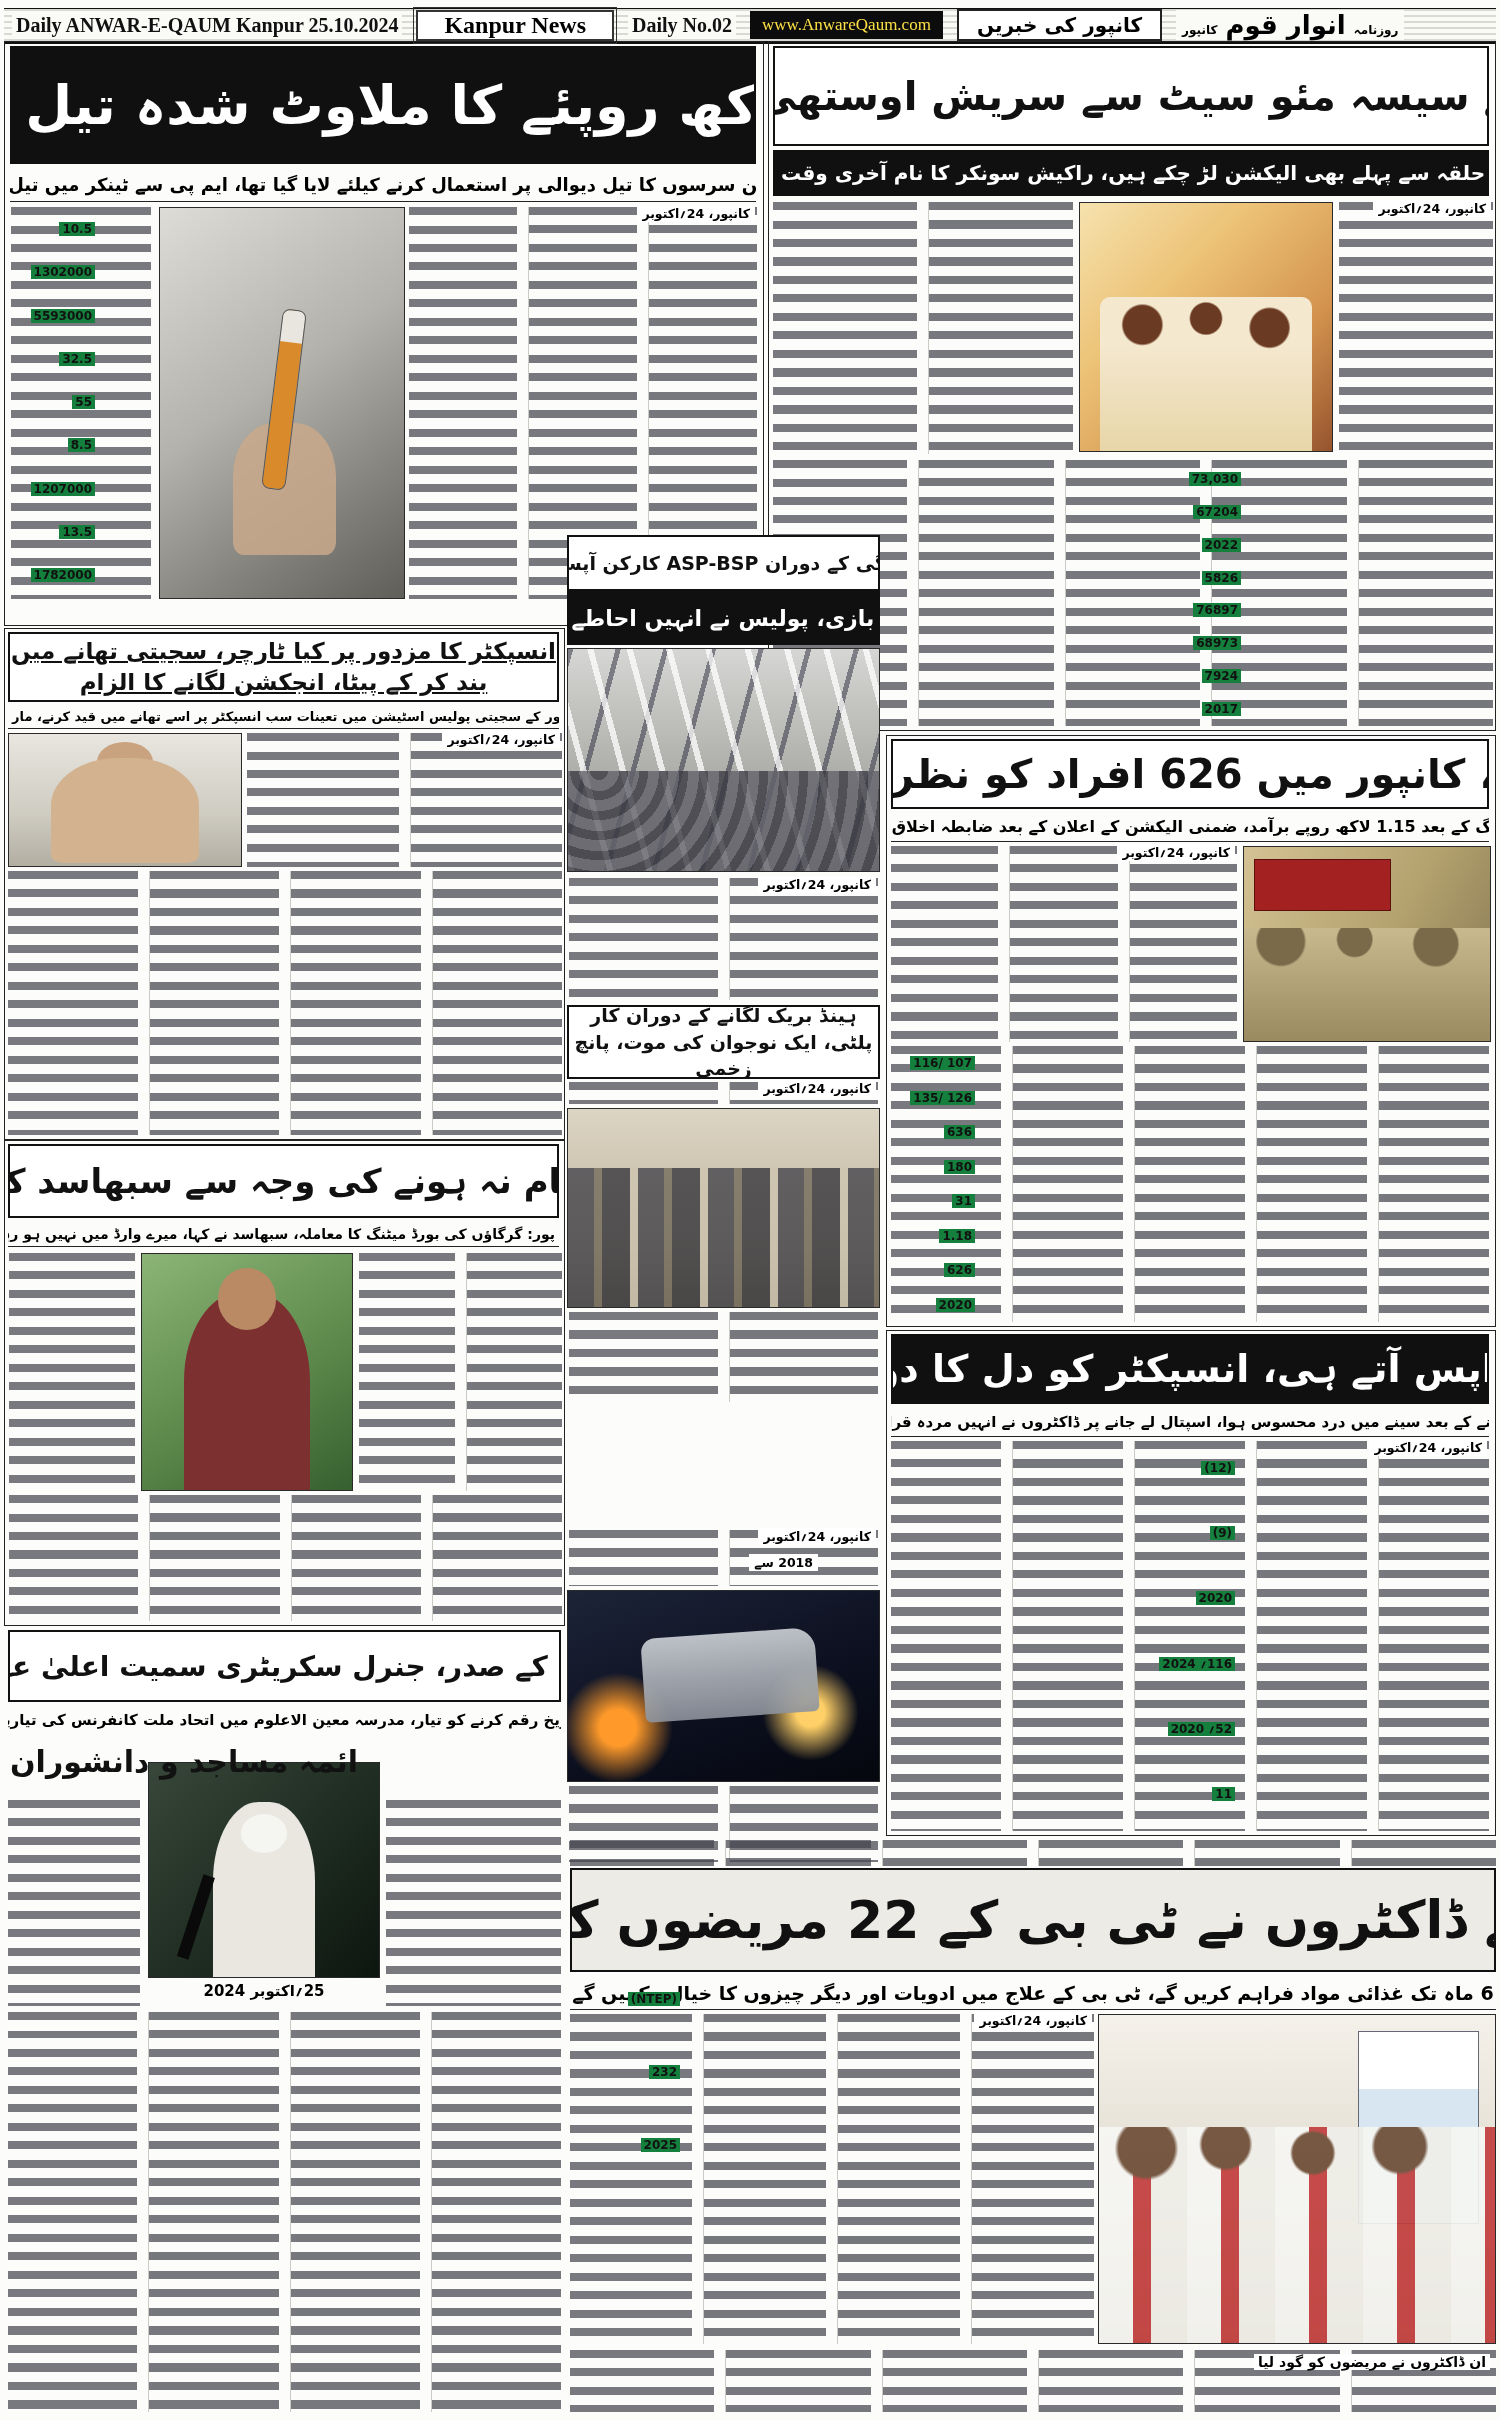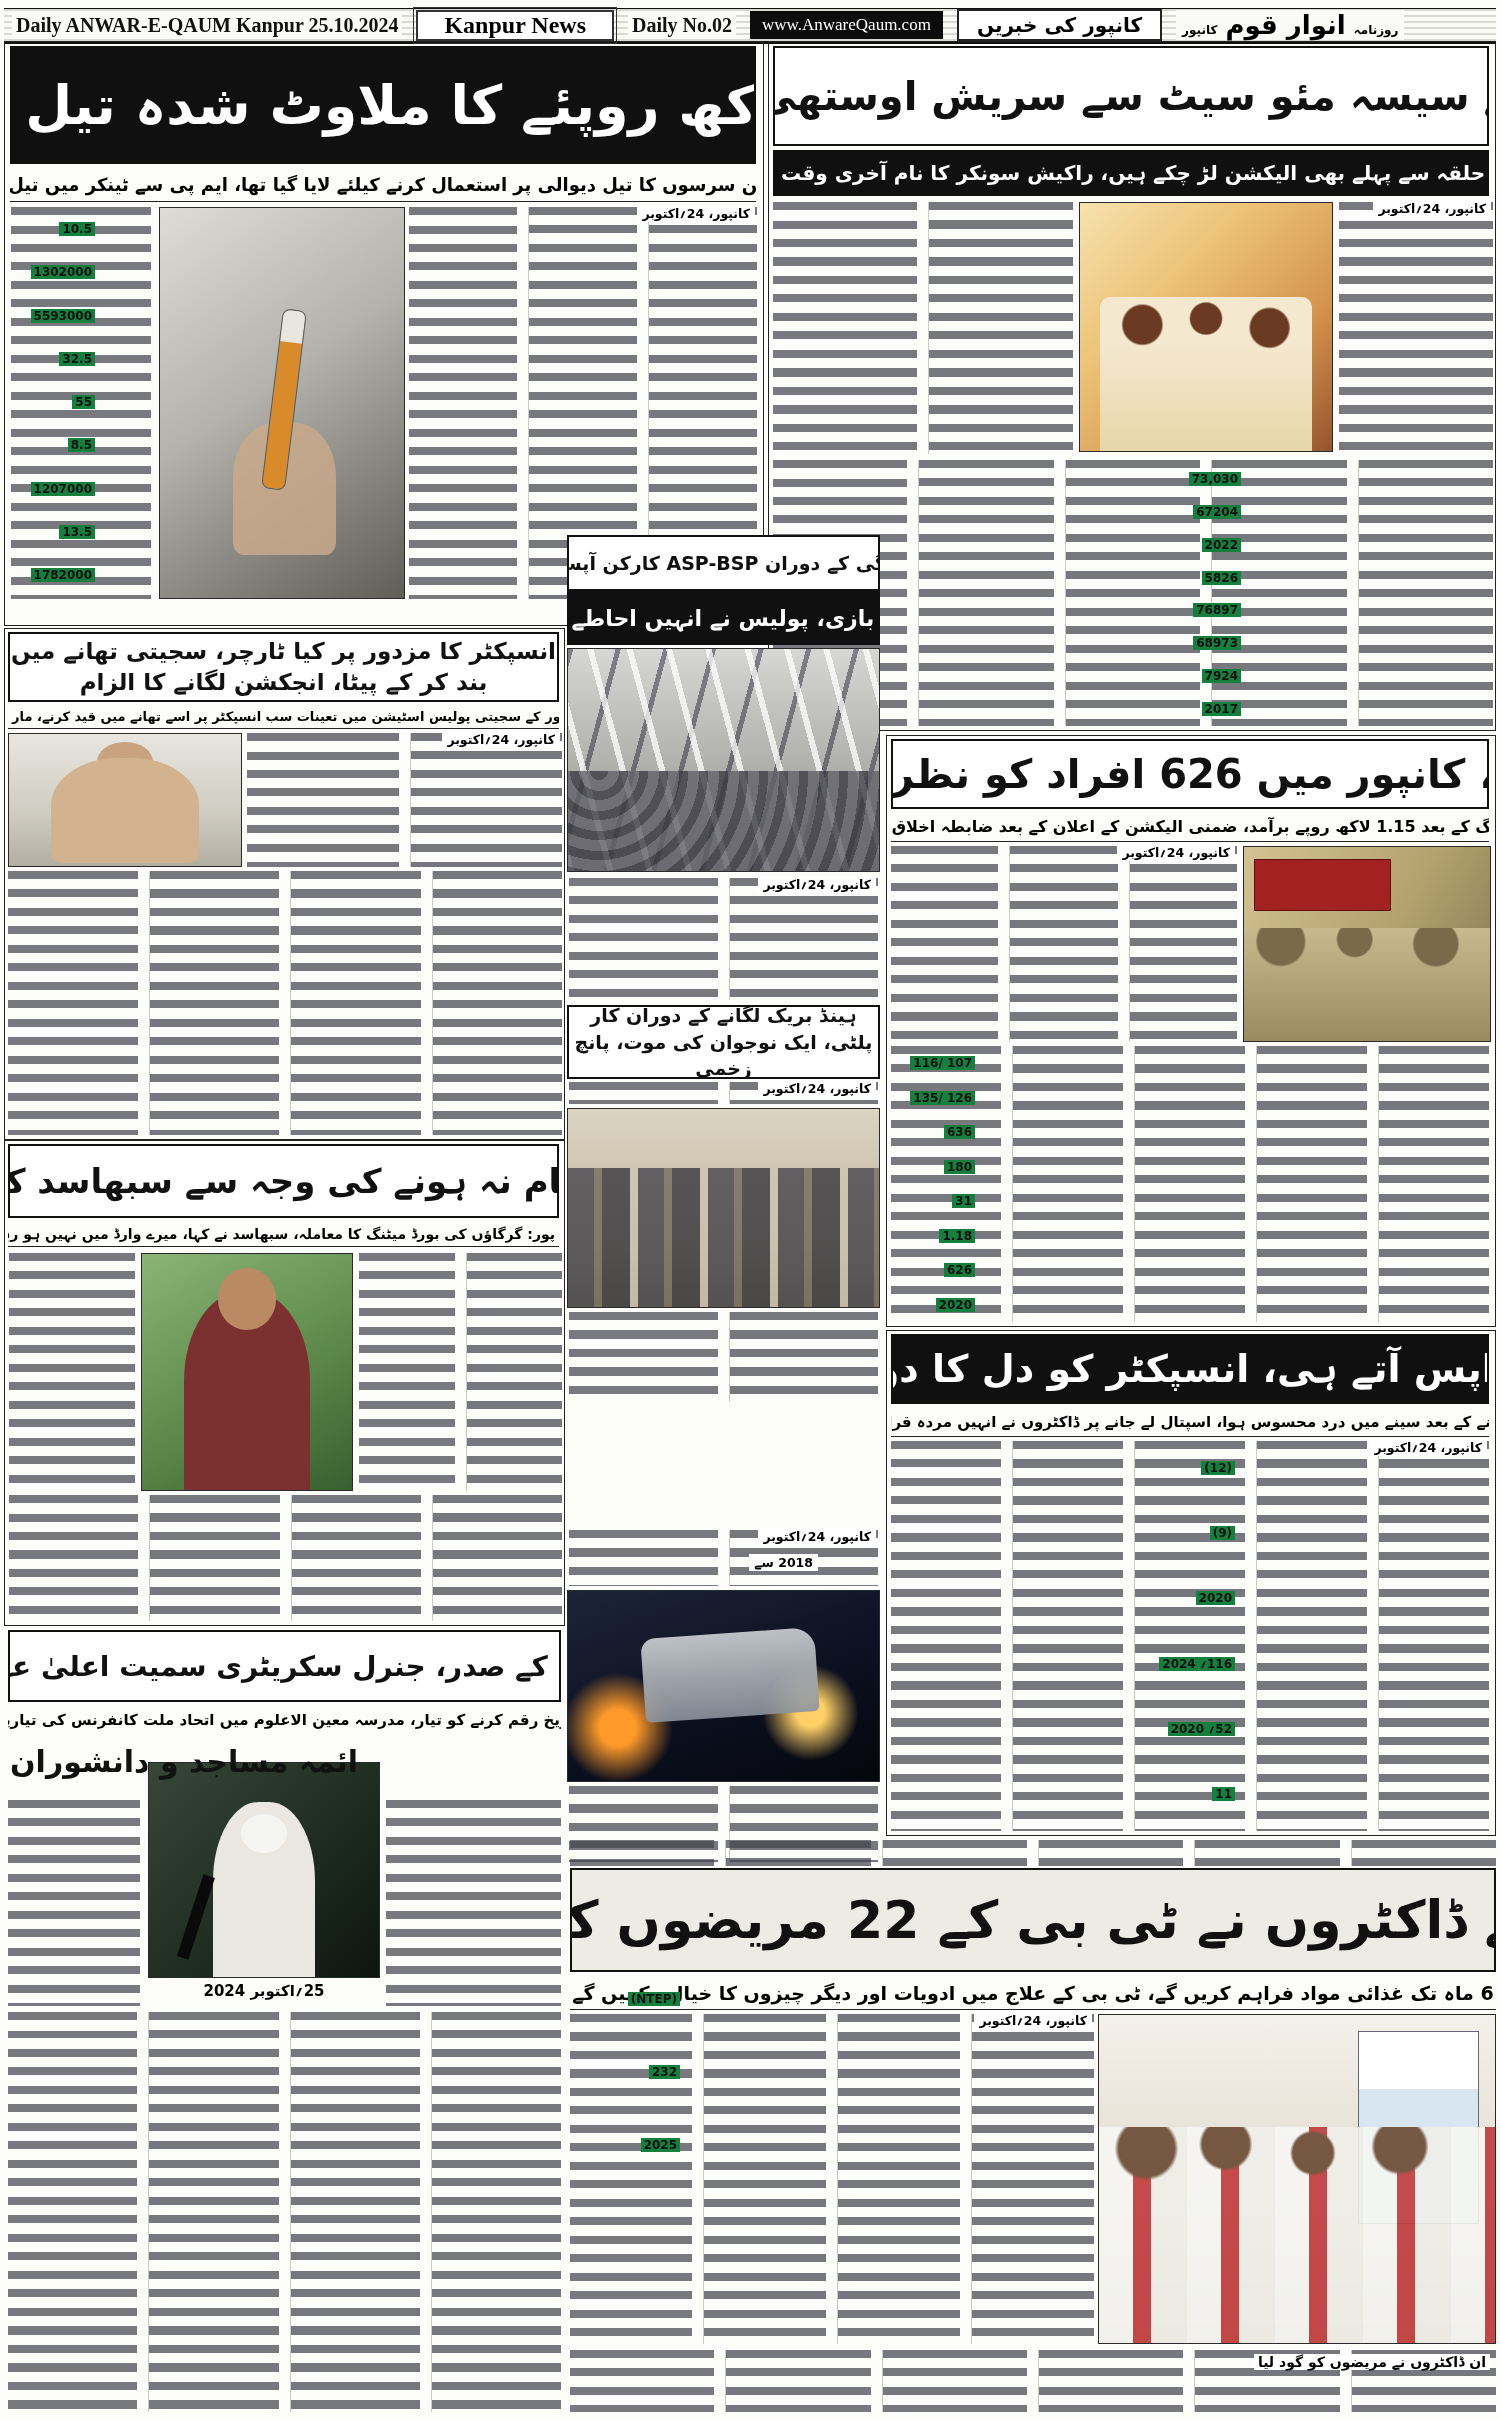--- a/index.html
+++ b/index.html
@@ -52,21 +52,21 @@
   .ph-cleric .fig{position:absolute;left:28%;top:18%;width:44%;height:82%;background:#e9e7e0;border-radius:45% 45% 0 0;}
   .ph-cleric .beard{position:absolute;left:40%;top:24%;width:20%;height:18%;background:#f5f5f2;border-radius:50%;}
   .ph-cleric .mic{position:absolute;left:18%;top:52%;width:5%;height:40%;background:#0a0a0a;transform:rotate(18deg);}
   .ph-camp{background:linear-gradient(#f4f1ea 0%,#e0dacd 60%,#bfb7a6 100%);}
   .ph-camp .banner{position:absolute;right:4%;top:5%;width:30%;height:58%;background:linear-gradient(#ffffff 0 30%,#d8e6f2 30% 100%);border:1px solid #667;}
   .ph-camp .staff{position:absolute;bottom:0;left:0;width:100%;height:66%;background:radial-gradient(circle at 12% 10%,#6b4a33 0 7%,rgba(0,0,0,0) 8%),radial-gradient(circle at 32% 8%,#6b4a33 0 7%,rgba(0,0,0,0) 8%),radial-gradient(circle at 54% 12%,#6b4a33 0 7%,rgba(0,0,0,0) 8%),radial-gradient(circle at 76% 9%,#6b4a33 0 7%,rgba(0,0,0,0) 8%),repeating-linear-gradient(90deg,#f7f7f4 0 34px,#c23b3b 34px 52px,#f0efe9 52px 88px);opacity:.9;}
   
   #hdr{display:flex;align-items:center;gap:14px;background:repeating-linear-gradient(to bottom,#d9d9d4 0 2px,#fafaf7 2px 6px);border-bottom:3px solid #111;border-top:1.5px solid #111;padding:0 8px;}
   .hdr-en{font-family:"Liberation Serif",serif;font-weight:bold;font-size:20px;color:#111;background:#fafaf7;padding:0 4px;}
   .hdr-box{font-family:"Liberation Serif",serif;font-size:24px;font-weight:bold;border:2px solid #333;outline:1px solid #333;outline-offset:2px;background:#fff;padding:0 26px;}
-  .hdr-site{background:#0c0c0c;color:#ffffff;font-family:"Liberation Serif",serif;font-size:17px;padding:4px 12px;}
+  .hdr-site{background:#0c0c0c;color:#fde047;font-family:"Liberation Serif",serif;font-size:17px;padding:4px 12px;}
   .hdr-ur{border:2px solid #222;background:#fff;font-weight:bold;font-size:20px;padding:2px 18px;}
   .nameplate{margin-right:0;margin-left:0;display:flex;align-items:baseline;gap:8px;background:#fafaf7;padding:0 6px;}
   .nameplate .big{font-size:26px;font-weight:bold;}
   .nameplate .small{font-size:12px;font-weight:bold;}
   .capchip{position:absolute;right:6px;top:4px;background:#fff;font-weight:bold;font-size:14px;direction:rtl;padding:0 4px;z-index:3;}
 </style>
 </head>
 <body>
 
 <div id="page">
@@ -184,21 +184,21 @@
       <span>636</span>
       <span>180</span>
       <span>31</span>
       <span>1.18</span>
       <span>626</span>
       <span>2020</span>
     </div>
   </div>
 
   <div class="abs frame" style="left:4px;top:628px;width:561px;height:512px;">
-    <div class="abs hbox urdu" style="left:3px;top:3px;width:551px;height:70px;font-size:23px;line-height:1.35;">انسپکٹر کا مزدور پر کیا ٹارچر، سجیتی تھانے میں بند کر کے پیٹا، انجکشن لگانے کا الزام</div>
+    <div class="abs hbox urdu" style="left:3px;top:3px;width:551px;height:70px;font-size:23px;line-height:1.35;text-decoration:underline;">انسپکٹر کا مزدور پر کیا ٹارچر، سجیتی تھانے میں بند کر کے پیٹا، انجکشن لگانے کا الزام</div>
     <div class="abs sub urdu nowrap" style="left:3px;top:76px;width:551px;height:24px;font-size:13px;">کانپور کے سجیتی پولیس اسٹیشن میں تعینات سب انسپکٹر پر اسے تھانے میں قید کرنے، مار پیٹ</div>
     <div class="photo ph-man" style="left:3px;top:104px;width:234px;height:134px;">
       <div class="head"></div>
       <div class="torso"></div>
     </div>
     <div class="cols abs" style="left:242px;top:104px;width:315px;height:134px;">
       <span class="dl">کانپور، 24؍اکتوبر</span>
     <div class="col ft"></div>
         <div class="col ft"></div>
       </div>

